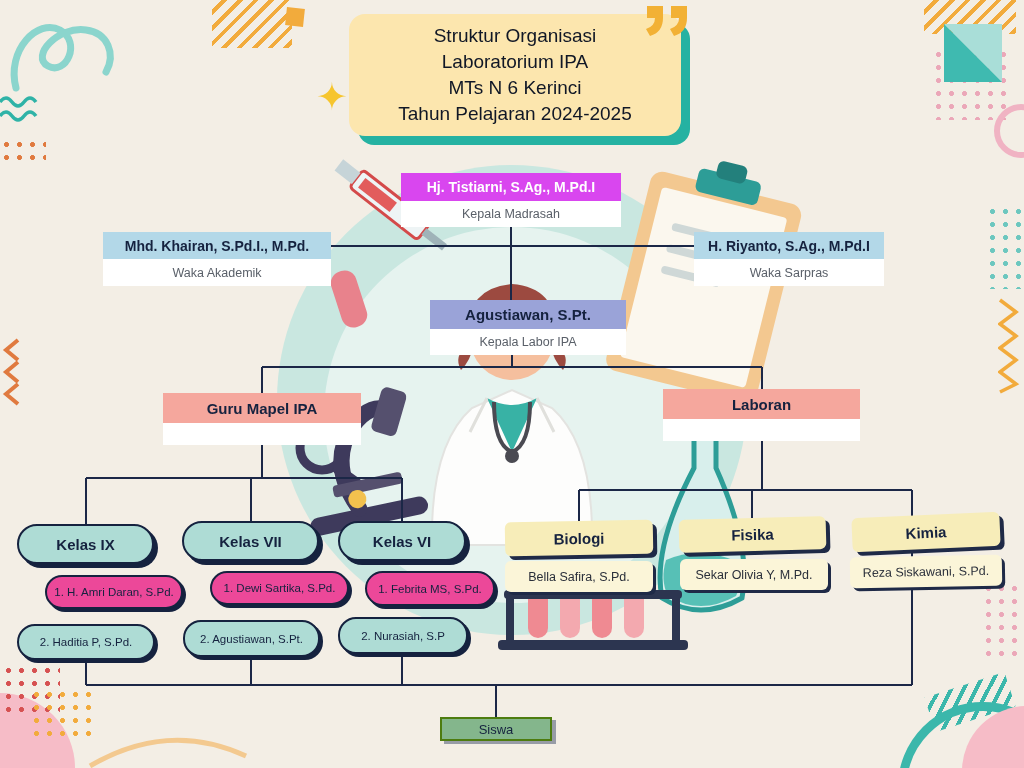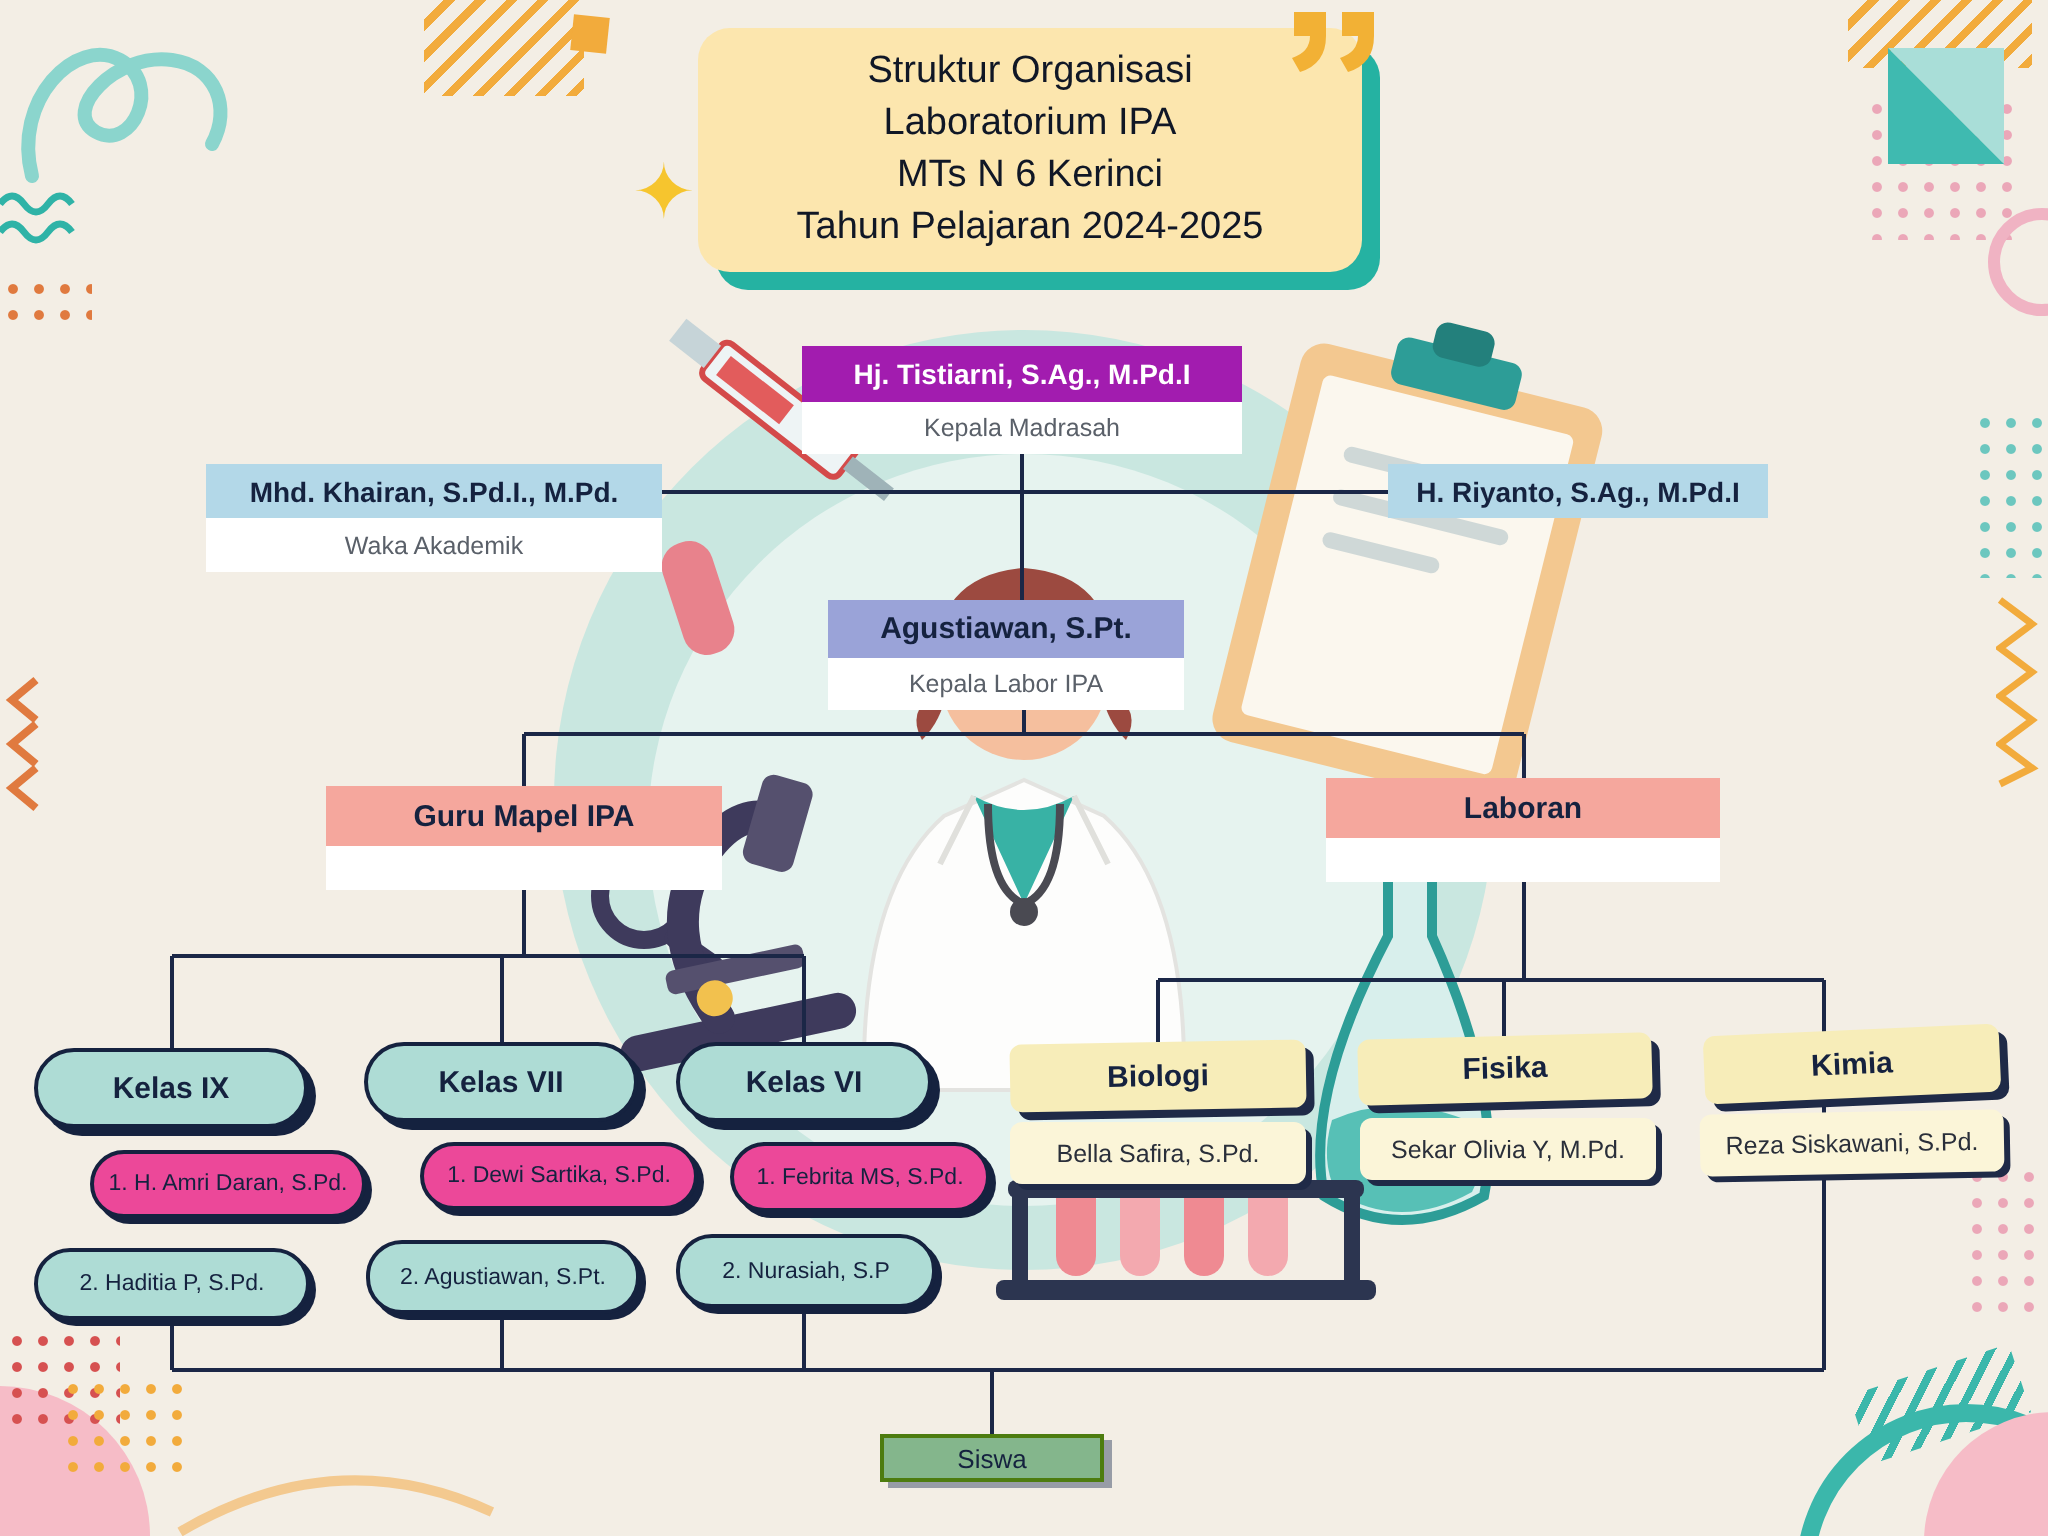--- a/index.html
+++ b/index.html
@@ -18,21 +18,21 @@
   
   .title-box{position:absolute;left:349px;top:14px;width:332px;height:122px;background:#fce6ae;border-radius:16px;
     box-shadow:9px 9px 0 #25b2a2;display:flex;flex-direction:column;justify-content:center;align-items:center;z-index:5}
   .title-box div{font-size:19px;font-weight:normal;color:#101726;line-height:26px;white-space:nowrap}
   .star{position:absolute;left:316px;top:78px;font-size:38px;color:#f6c52e;z-index:6;line-height:1}
 
   
   .node{position:absolute;z-index:5;text-align:center}
   .nhead{display:flex;align-items:center;justify-content:center;font-weight:bold;font-size:14px;color:#15223f;white-space:nowrap}
   .nsub{background:#ffffff;display:flex;align-items:center;justify-content:center;font-size:12.5px;color:#5a6069;white-space:nowrap}
-  .head-blue-dark{background:#a21caf;color:#ffffff}
+  .head-blue-dark{background:#d946ef;color:#ffffff}
   .head-blue{background:#b3d8e8}
   .head-purple{background:#9aa3d8}
   .head-salmon{background:#f5a79d;font-size:15px}
 
   
   .pill{position:absolute;display:flex;align-items:center;justify-content:center;border:2px solid #15223f;border-radius:22px;
     box-shadow:4px 4px 0 #15223f;font-weight:bold;font-size:15px;color:#15223f;background:#aedcd5;z-index:5;white-space:nowrap}
   .mpill{border-radius:18px;font-weight:normal;font-size:11.5px;box-shadow:3px 3px 0 #15223f}
   .yellow{background:#ec4899}
 
@@ -184,23 +184,24 @@
     <div class="nsub" style="height:26px">Kepala Madrasah</div>
   </div>
 
   <div class="node" style="left:103px;top:232px;width:228px">
     <div class="nhead head-blue" style="height:27px">Mhd. Khairan, S.Pd.I., M.Pd.</div>
     <div class="nsub" style="height:27px">Waka Akademik</div>
   </div>
 
   <div class="node" style="left:694px;top:232px;width:190px">
     <div class="nhead head-blue" style="height:27px">H. Riyanto, S.Ag., M.Pd.I</div>
-  </div>
-
-  <div class="node" style="left:414px;top:300px;width:178px">
+    <div class="nsub" style="height:27px">Waka Sarpras</div>
+  </div>
+
+  <div class="node" style="left:430px;top:300px;width:196px">
     <div class="nhead head-purple" style="height:29px;font-size:15px">Agustiawan, S.Pt.</div>
     <div class="nsub" style="height:26px">Kepala Labor IPA</div>
   </div>
 
   <div class="node" style="left:163px;top:393px;width:198px">
     <div class="nhead head-salmon" style="height:30px">Guru Mapel IPA</div>
     <div class="nsub" style="height:22px"></div>
   </div>
 
   <div class="node" style="left:663px;top:389px;width:197px">

